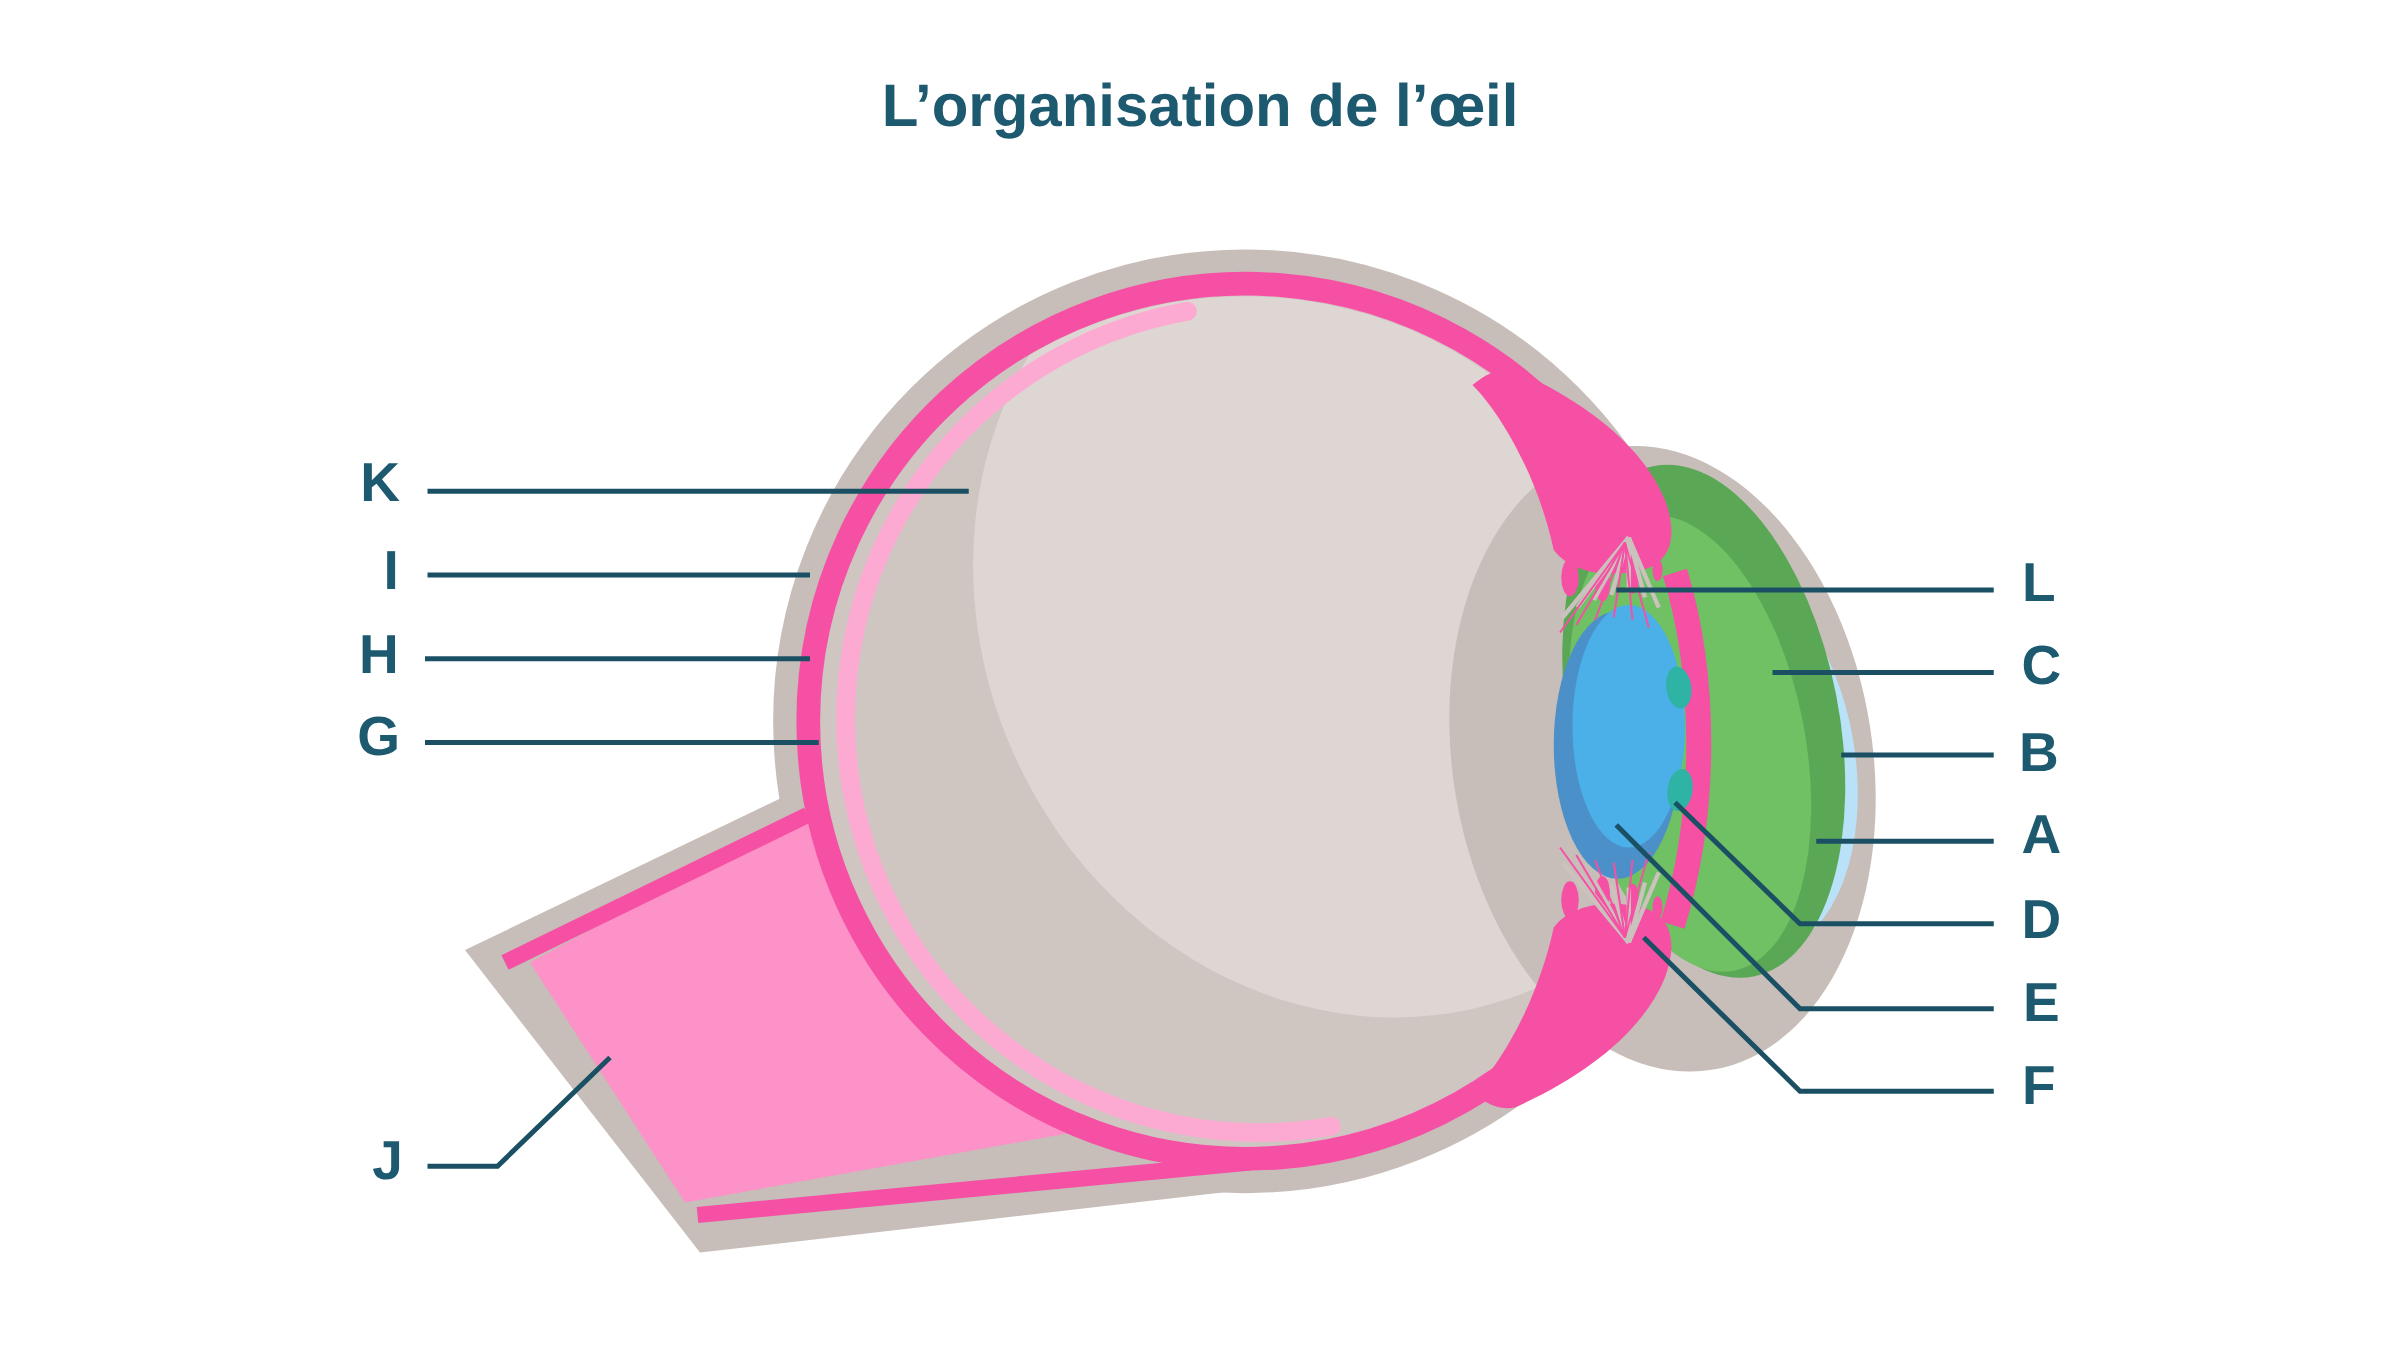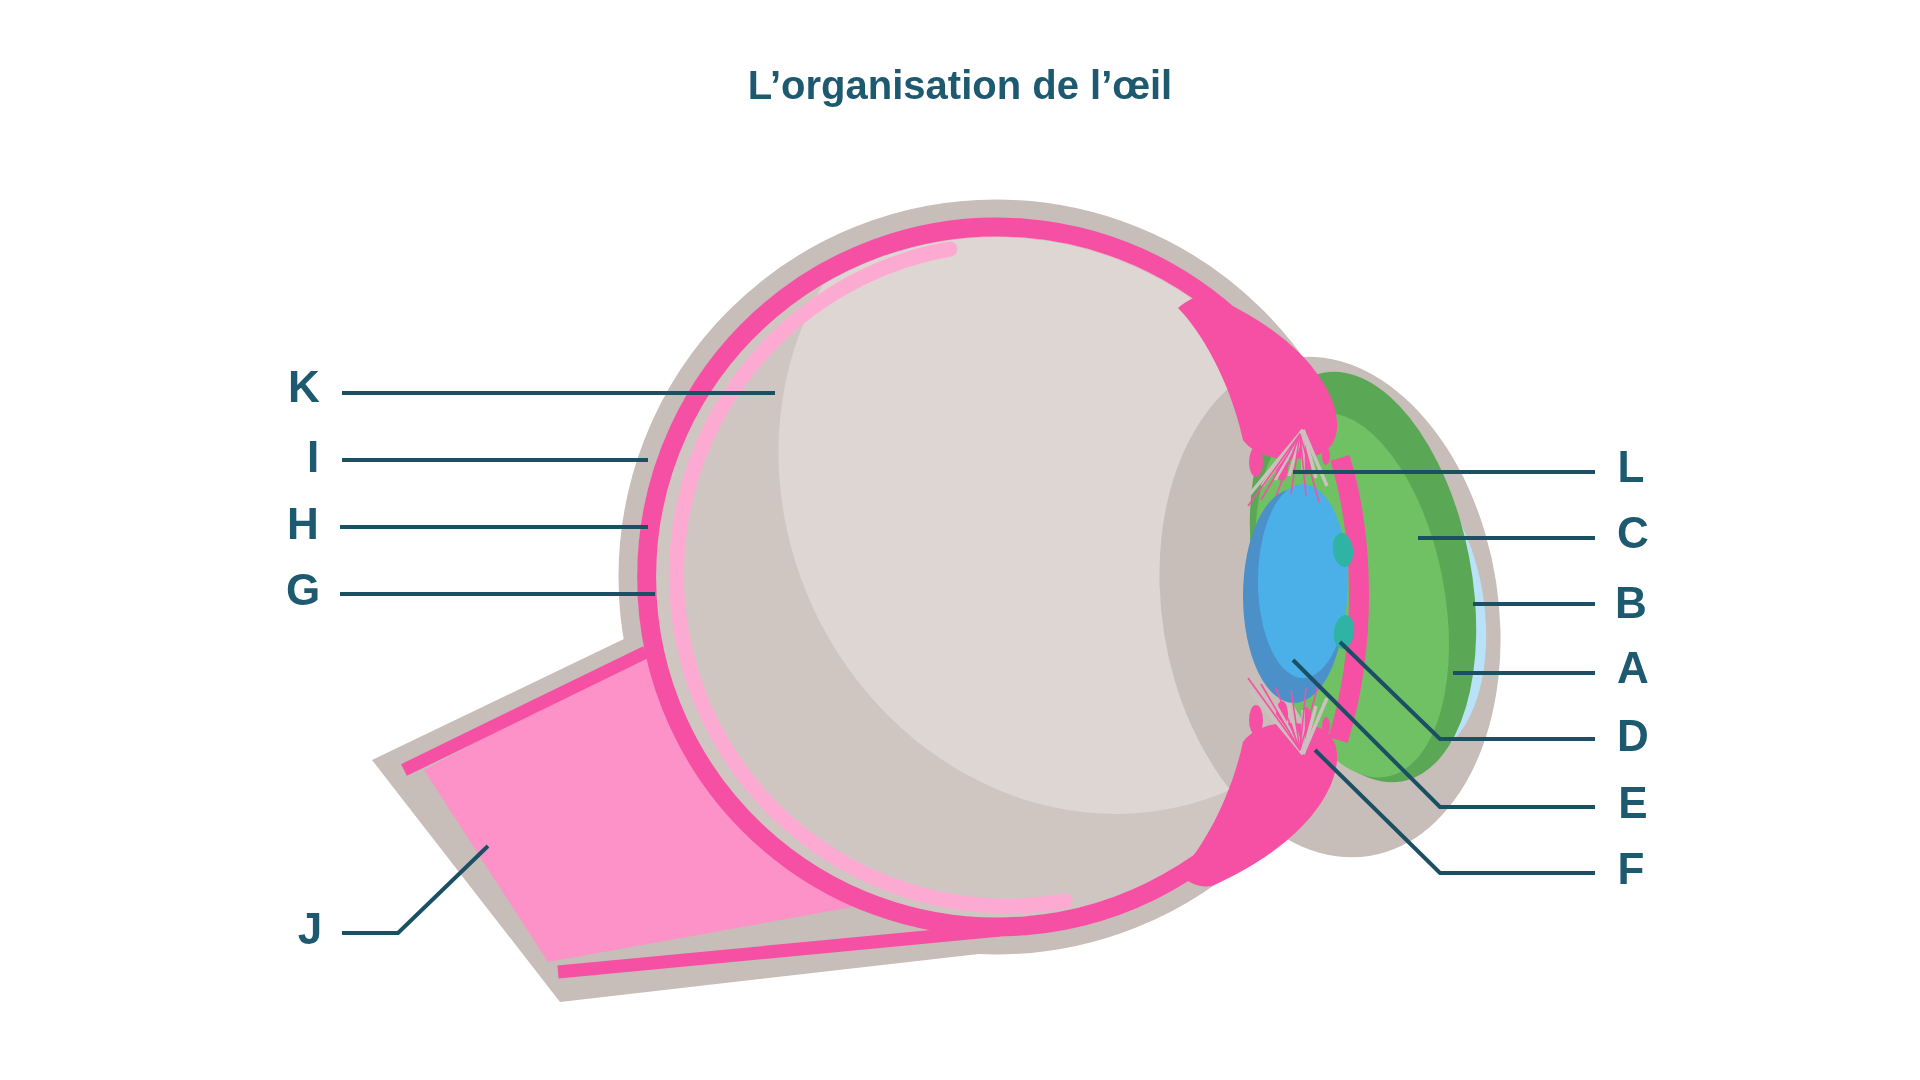--- a/index.html
+++ b/index.html
@@ -1,20 +1,20 @@
 <!DOCTYPE html>
 <html><head>
 <meta charset="utf-8">
 <style>
   html,body{margin:0;padding:0;background:#ffffff;}
   #stage{position:relative;width:1920px;height:1080px;background:#ffffff;overflow:hidden;
          font-family:"Liberation Sans", sans-serif;}
   #diagram-svg{position:absolute;left:0;top:0;}
   .page-title{position:absolute;left:960px;top:85px;transform:translate(-50%,-50%);
-      font-size:40px;font-weight:bold;letter-spacing:0px;white-space:nowrap;}
+      font-size:48px;font-weight:bold;letter-spacing:0px;white-space:nowrap;}
   .letter-label{position:absolute;transform:translate(-50%,-50%);
       font-size:44px;font-weight:bold;line-height:1;}
 </style>
 </head>
 <body>
 
 <div id="stage">
 
   <svg id="diagram-svg" width="1920" height="1080" viewBox="0 0 1920 1080">
     <defs>

